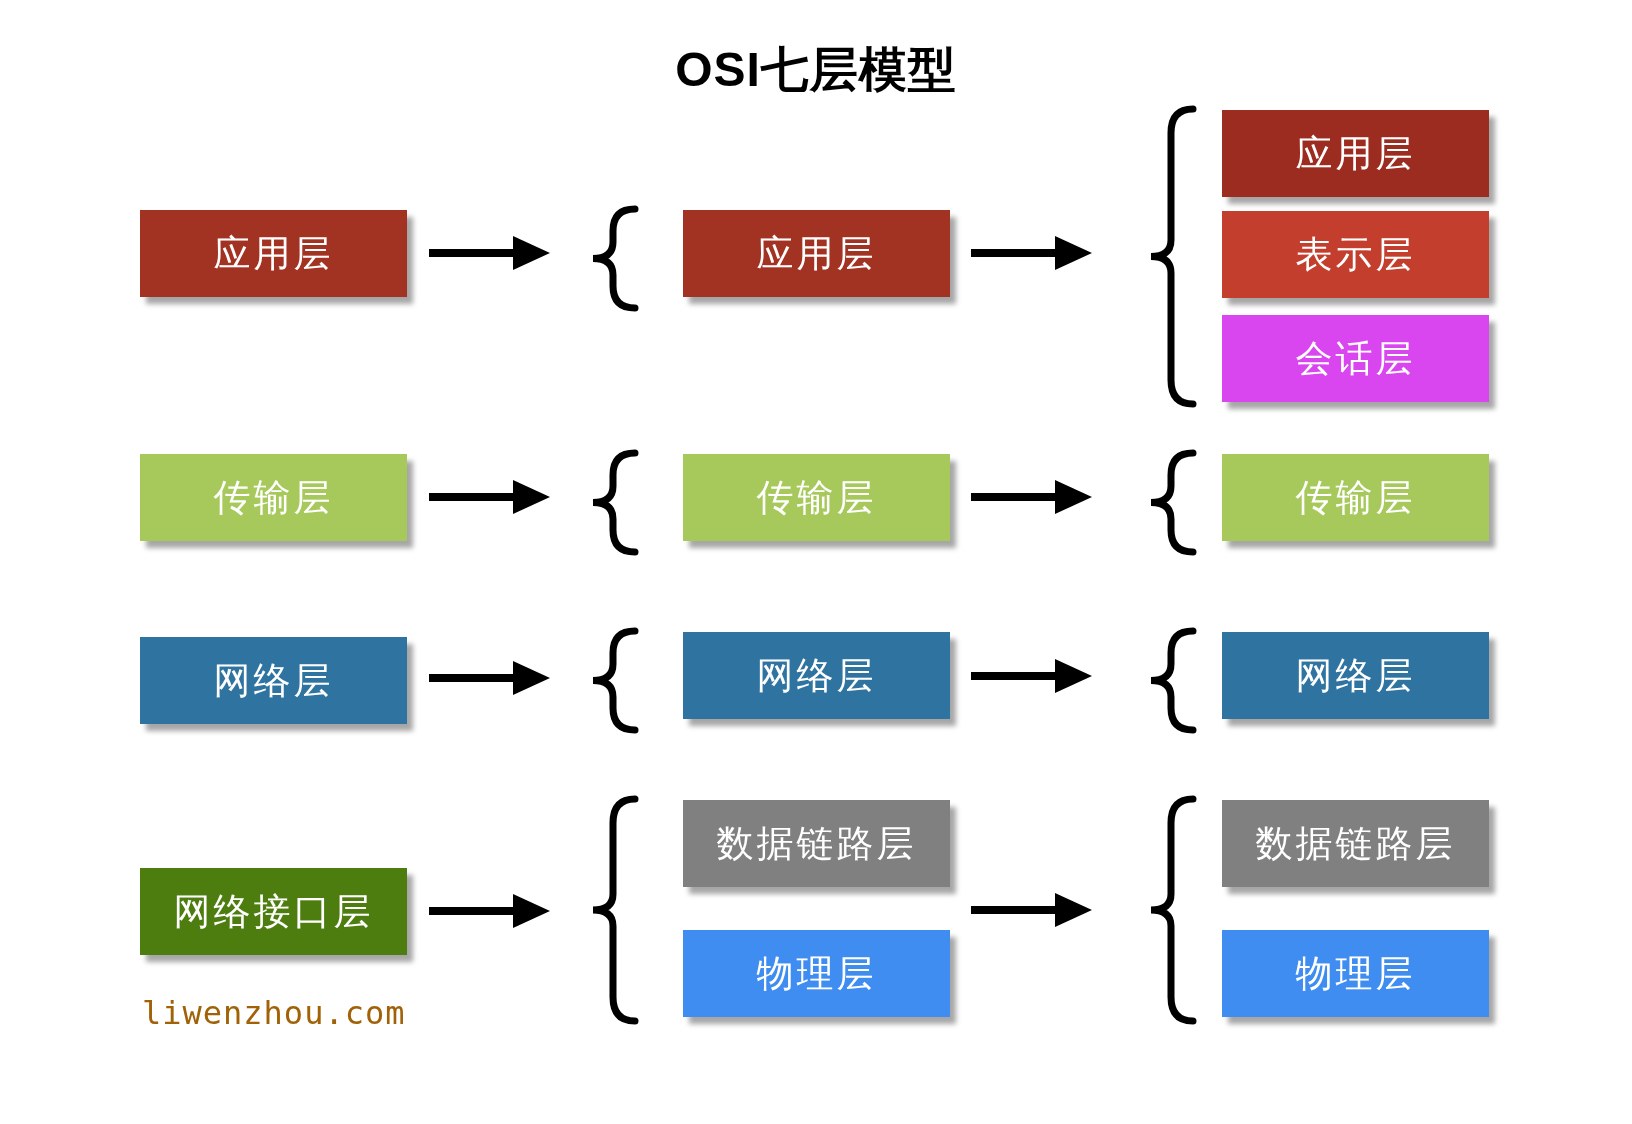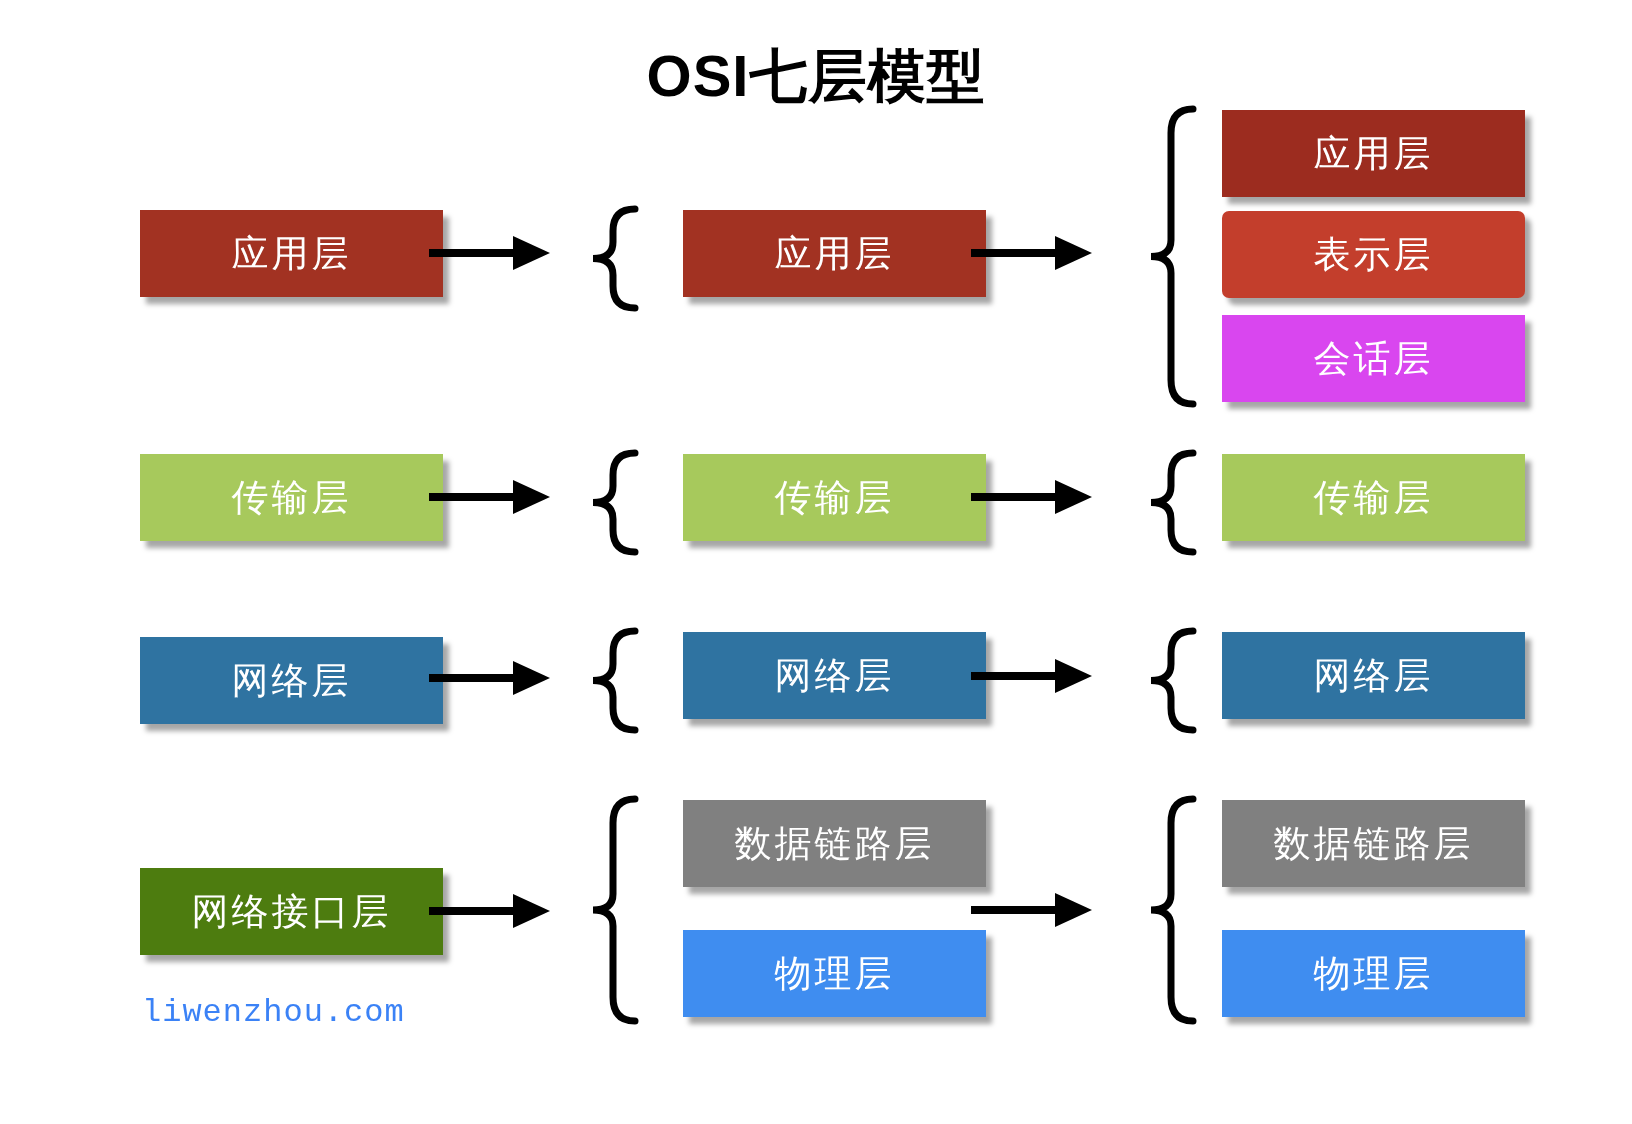--- a/index.html
+++ b/index.html
@@ -15,27 +15,27 @@
     overflow: hidden;
     font-family: "Liberation Sans", "DejaVu Sans", sans-serif;
   }
   .title {
     position: absolute;
     left: 0;
     right: 0;
     top: 38px;
     margin: 0;
     text-align: center;
-    font-size: 58px;
+    font-size: 48px;
     font-weight: bold;
     letter-spacing: 1px;
   }
   .box {
     position: absolute;
-    width: 303px;
+    width: 267px;
     height: 87px;
     display: flex;
     align-items: center;
     justify-content: center;
     color: #ffffff;
     font-size: 37px;
     letter-spacing: 3px;
     box-shadow: 6px 7px 5px rgba(0, 0, 0, 0.35);
     white-space: nowrap;
   }
@@ -64,21 +64,21 @@
   <div class="box" style="left: 140px; top: 637px; background-color: rgb(47, 115, 161);">网络层</div>
   <div class="box" style="left: 140px; top: 868px; background-color: #4d7c0f;">网络接口层</div>
 
   <div class="box" style="left: 683px; top: 210px; background-color: rgb(162, 50, 34);">应用层</div>
   <div class="box" style="left: 683px; top: 454px; background-color: rgb(167, 201, 92);">传输层</div>
   <div class="box" style="left: 683px; top: 632px; background-color: rgb(47, 115, 161);">网络层</div>
   <div class="box" style="left: 683px; top: 800px; background-color: rgb(128, 128, 128);">数据链路层</div>
   <div class="box" style="left: 683px; top: 930px; background-color: rgb(63, 141, 240);">物理层</div>
 
   <div class="box" style="left: 1222px; top: 110px; background-color: rgb(156, 44, 31);">应用层</div>
-  <div class="box" style="left: 1222px; top: 211px; background-color: rgb(195, 62, 44); border-radius: 7px;">表示层</div>
+  <div class="box" style="left: 1222px; top: 211px; background-color: rgb(195, 62, 44);">表示层</div>
   <div class="box" style="left: 1222px; top: 315px; background-color: #d946ef;">会话层</div>
   <div class="box" style="left: 1222px; top: 454px; background-color: rgb(167, 201, 92);">传输层</div>
   <div class="box" style="left: 1222px; top: 632px; background-color: rgb(47, 115, 161);">网络层</div>
   <div class="box" style="left: 1222px; top: 800px; background-color: rgb(128, 128, 128);">数据链路层</div>
   <div class="box" style="left: 1222px; top: 930px; background-color: rgb(63, 141, 240);">物理层</div>
 
   <svg class="connector" style="left: 426px; top: 233px; color: rgb(0, 0, 0);" width="126" height="40" viewBox="0 0 126 40">
     <line x1="3" y1="20" x2="90" y2="20" stroke="currentColor" stroke-width="8"></line>
     <polygon points="87,3 124,20 87,37" fill="currentColor"></polygon>
   </svg>
@@ -131,15 +131,15 @@
   <svg class="connector" style="left: 1143px; top: 449px; color: rgb(0, 0, 0);" width="56" height="107" viewBox="0 0 56 107">
     <path d="M 50 4 Q 28 4 28 26 L 28 37 Q 28 53.5 8 53.5 Q 28 53.5 28 70 L 28 81 Q 28 103 50 103" fill="none" stroke="currentColor" stroke-width="7" stroke-linecap="round"></path>
   </svg>
   <svg class="connector" style="left: 1143px; top: 627px; color: rgb(0, 0, 0);" width="56" height="107" viewBox="0 0 56 107">
     <path d="M 50 4 Q 28 4 28 26 L 28 37 Q 28 53.5 8 53.5 Q 28 53.5 28 70 L 28 81 Q 28 103 50 103" fill="none" stroke="currentColor" stroke-width="7" stroke-linecap="round"></path>
   </svg>
   <svg class="connector" style="left: 1143px; top: 795px; color: rgb(0, 0, 0);" width="56" height="230" viewBox="0 0 56 230">
     <path d="M 50 4 Q 28 4 28 28 L 28 99 Q 28 115 8 115 Q 28 115 28 131 L 28 202 Q 28 226 50 226" fill="none" stroke="currentColor" stroke-width="7" stroke-linecap="round"></path>
   </svg>
 
-  <div class="watermark" style="color: #3b82f6; font-family: Liberation Mono, monospace;">liwenzhou.com</div>
+  <div class="watermark" style="color: #a16207;">liwenzhou.com</div>
 
 </div>
 
 </body></html>

